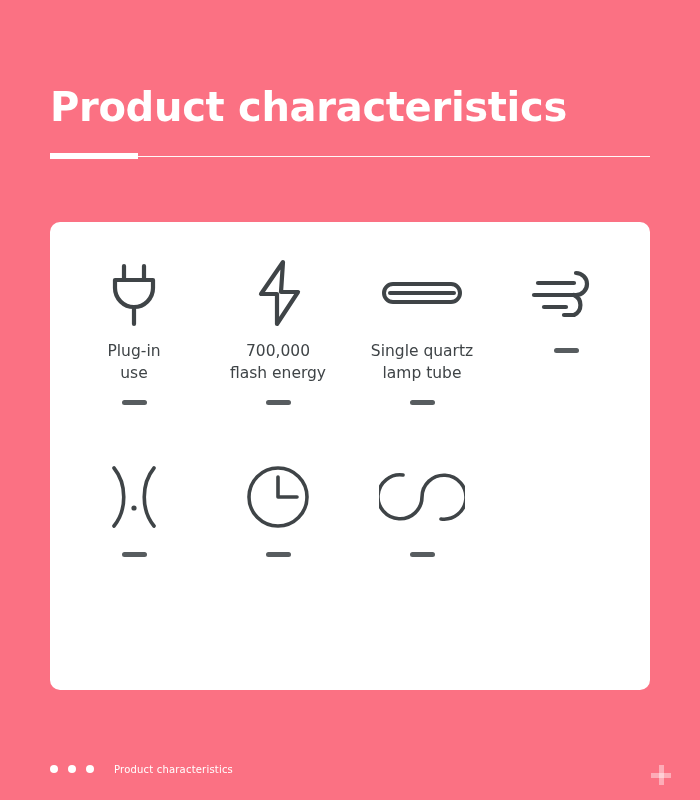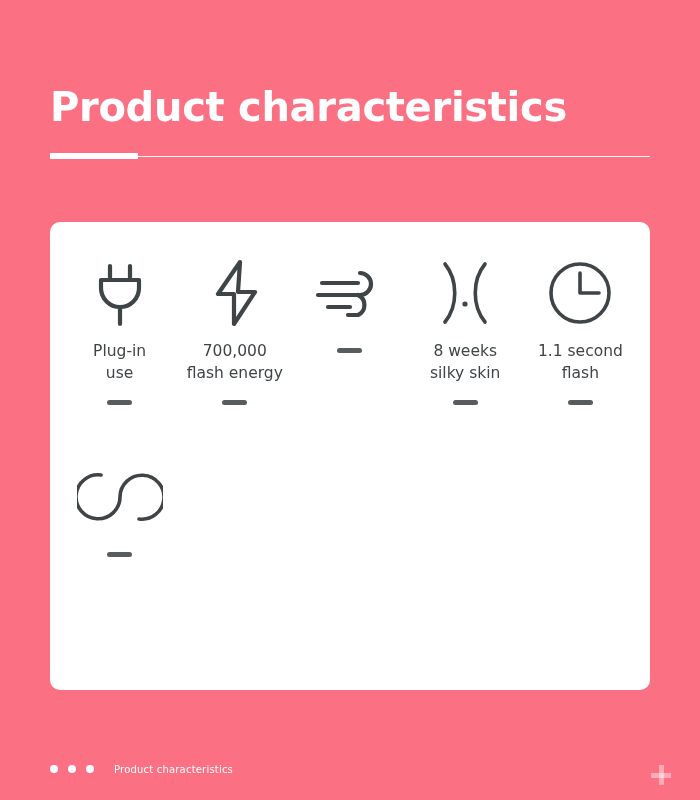--- a/index.html
+++ b/index.html
@@ -63,21 +63,21 @@
     background: #ffffff;
     border-radius: 10px;
   }
   .grid {
     position: absolute;
     left: 0;
     top: 0;
     width: 100%;
     height: 100%;
     display: grid;
-    grid-template-columns: repeat(5, 1fr);
+    grid-template-columns: repeat(4, 1fr);
     grid-template-rows: repeat(2, 1fr);
     padding: 26px 12px 34px 12px;
   }
   .feature {
     display: flex;
     flex-direction: column;
     align-items: center;
     justify-content: flex-start;
     padding-top: 6px;
   }
@@ -192,20 +192,33 @@
           <path d="M35 6 L13 38 H29 V68 L50 36 H33 Z"></path>
         </svg>
       </div>
       <div class="feat-label">
         <span>700,000</span><br>
         <span>flash energy</span>
       </div>
       <div class="feat-dash"></div>
     </div>
 
+    <div class="feature">
+      <div class="feat-icon">
+        <svg width="84" height="40" viewBox="0 0 84 40" fill="none" stroke="#3f4447" stroke-width="4" stroke-linecap="round" stroke-linejoin="round">
+          <rect x="4" y="11" width="76" height="18" rx="9"></rect>
+          <line x1="10" y1="20" x2="74" y2="20"></line>
+        </svg>
+      </div>
+      <div class="feat-label">
+        <span>Single quartz</span><br>
+        <span>lamp tube</span>
+      </div>
+      <div class="feat-dash"></div>
+    </div>
 
     <div class="feature">
       <div class="feat-icon">
         <svg width="72" height="56" viewBox="0 0 72 56" fill="none" stroke="#3f4447" stroke-width="4.2" stroke-linecap="round" stroke-linejoin="round">
           <path d="M8 18 H44"></path>
           <path d="M4 30 H40"></path>
           <path d="M14 42 H36"></path>
           <path d="M46 8 A11 11 0 0 1 46 30 H8"></path>
           <path d="M44 30 A11 11 0 0 1 44 50 H34"></path>
         </svg>
@@ -214,38 +227,30 @@
     </div>
 
     <div class="feature">
       <div class="feat-icon">
         <svg width="74" height="70" viewBox="0 0 74 70" fill="none" stroke="#3f4447" stroke-width="3.6" stroke-linecap="round" stroke-linejoin="round">
           <path d="M17 6 C30 22 30 48 17 64"></path>
           <path d="M57 6 C44 22 44 48 57 64"></path>
           <circle cx="37" cy="46" r="2.6" fill="#3f4447" stroke="none"></circle>
         </svg>
       </div>
-      <div class="feat-label">
-        <span>8 weeks</span><br>
-        <span>silky skin</span>
-      </div>
       <div class="feat-dash"></div>
     </div>
 
 
     <div class="feature">
       <div class="feat-icon">
         <svg width="68" height="68" viewBox="0 0 68 68" fill="none" stroke="#3f4447" stroke-width="3.6" stroke-linecap="round" stroke-linejoin="round">
           <circle cx="34" cy="34" r="29"></circle>
           <path d="M34 14 V34 H53"></path>
         </svg>
-      </div>
-      <div class="feat-label">
-        <span>1.1 second</span><br>
-        <span>flash</span>
       </div>
       <div class="feat-dash"></div>
     </div>
 
     <div class="feature">
       <div class="feat-icon">
         <svg width="86" height="56" viewBox="0 0 86 56" fill="none" stroke="#3f4447" stroke-width="3.6" stroke-linecap="round" stroke-linejoin="round">
           <path d="M24 6 A22 22 0 1 0 43 28 A22 22 0 1 1 62 50"></path>
         </svg>
       </div>

